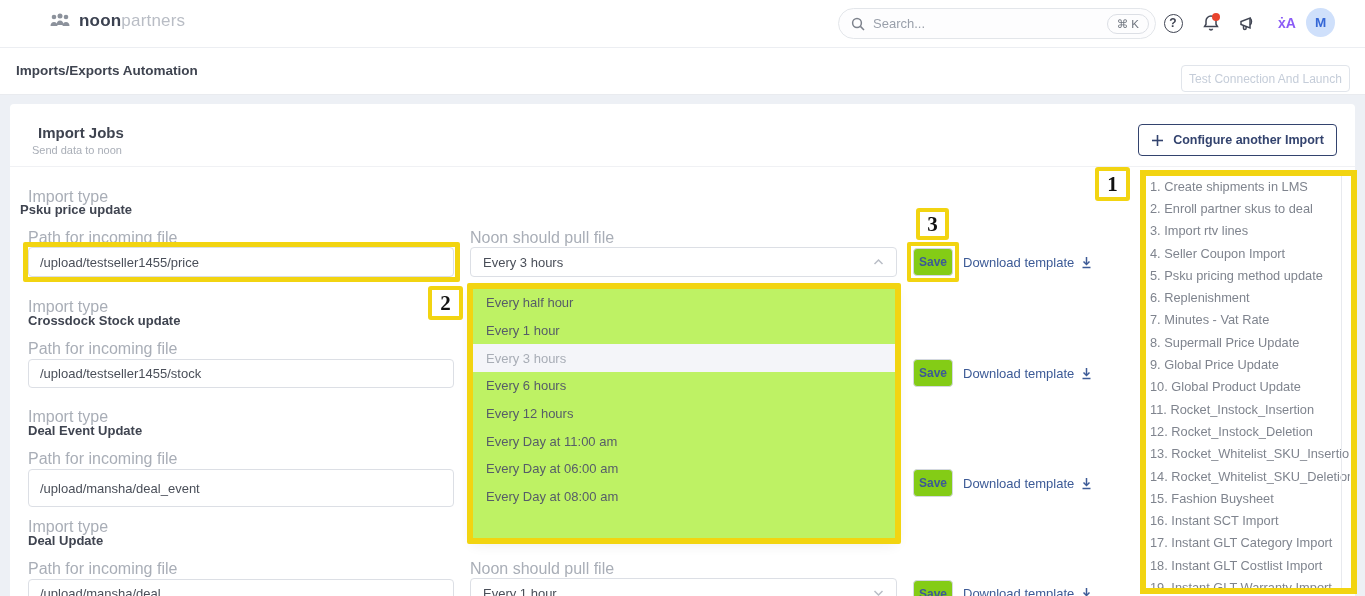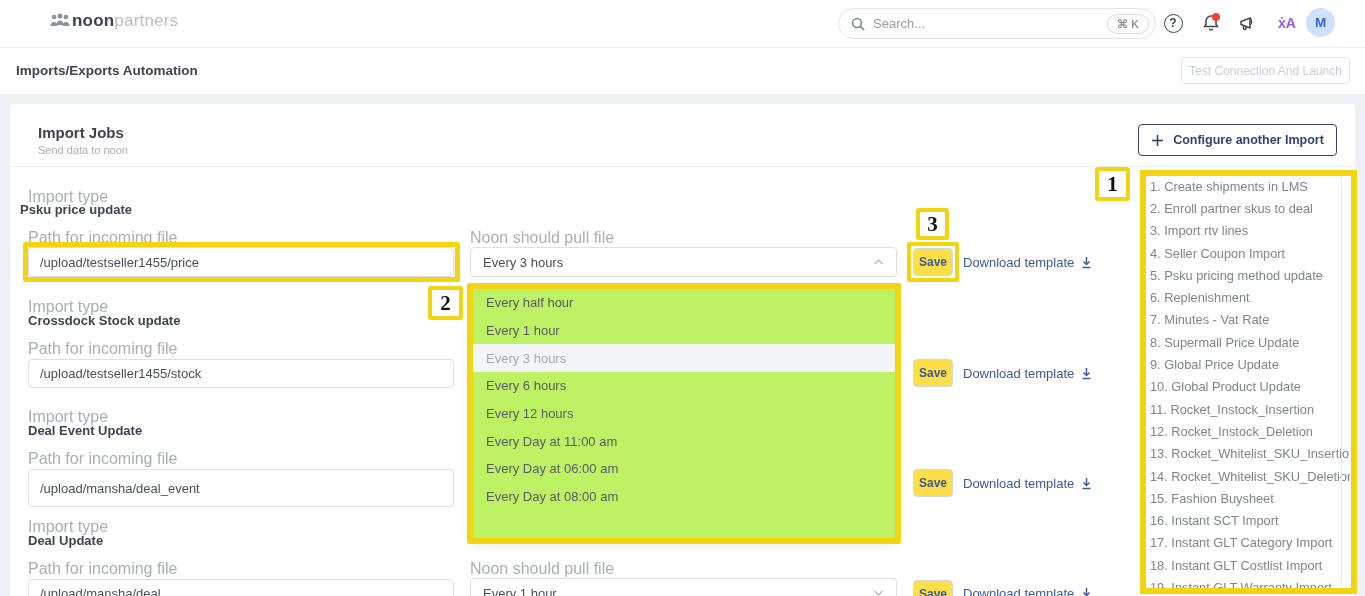--- a/index.html
+++ b/index.html
@@ -8,51 +8,51 @@
     position:relative; width:1365px; height:596px; overflow:hidden;
     background:#edf0f5; font-family:"Liberation Sans", sans-serif;
     -webkit-font-smoothing:antialiased;
   }
   .abs { position:absolute; }
 
   
   .topbar { left:0; top:0; width:1365px; height:48px; background:#fff; border-bottom:1px solid #eceef2; z-index:4; }
   .hamburger { left:16px; top:15px; width:18px; height:16px; display:flex; flex-direction:column; justify-content:space-between; cursor:pointer; }
   .hamburger span { display:block; height:2px; background:#2f3440; border-radius:1px; }
-  .brand { left:48px; top:11px; display:flex; align-items:center; cursor:pointer; }
+  .brand { left:48px; top:11px; display:flex; align-items:center; gap:7px; cursor:pointer; }
   .brand-bold { font-size:17px; font-weight:bold; color:#3b4150; letter-spacing:.2px; }
   .brand-light { font-size:17px; color:#b9bdc5; letter-spacing:.2px; }
   .search { left:838px; top:8px; width:318px; height:31px; background:#fdfdfe; border:1px solid #e3e6ea; border-radius:16px; display:flex; align-items:center; padding:0 6px 0 12px; }
   .search input { flex:1; border:none; outline:none; background:transparent; font-size:13px; color:#4a4f59; font-family:"Liberation Sans", sans-serif; }
   .search input::placeholder { color:#9aa0ab; }
   .kbd { border:1px solid #dcdfe5; border-radius:11px; color:#6e747e; font-size:11.5px; padding:2px 9px; white-space:nowrap; }
   .topicon { top:10px; width:26px; height:26px; display:flex; align-items:center; justify-content:center; cursor:pointer; }
   .avatar { left:1306px; top:8px; width:29px; height:29px; border-radius:50%; background:#cfe0fb; color:#3567d6; font-size:13.5px; font-weight:bold; display:flex; align-items:center; justify-content:center; cursor:pointer; }
   .help-circle { width:19px; height:19px; border:1.6px solid #404553; border-radius:50%; color:#404553; font-size:12px; font-weight:bold; display:flex; align-items:center; justify-content:center; }
   .translate-glyph { font-size:14px; font-weight:bold; color:#8b5cf6; }
   .red-dot { position:absolute; right:1px; top:0; width:8px; height:8px; border-radius:50%; background:#e8442e; }
 
   
   .pagebar { left:0; top:48px; width:1365px; height:47px; background:#fff; border-bottom:1px solid #e9ebef; z-index:3; }
   .page-title { left:16px; top:63px; font-size:13.5px; font-weight:bold; color:#3f4450; }
   .btn-disabled { left:1181px; top:57px; width:169px; height:27px; background:#fff; border:1px solid #e1e5eb; border-radius:4px; color:#c5cdd9; font-size:12px; display:flex; align-items:center; justify-content:center; cursor:not-allowed; }
 
   
   .card { left:10px; top:104px; width:1345px; height:492px; background:#fff; border-radius:4px 4px 0 0; z-index:1; }
   .card-title { left:38px; top:124px; font-size:15px; font-weight:bold; color:#3f4450; z-index:2; }
-  .card-sub { left:38px; top:144px; font-size:11px; color:#a9aeb7; z-index:2; }
+  .card-sub { left:32px; top:144px; font-size:11px; color:#a9aeb7; z-index:2; }
   .btn-configure { left:1138px; top:124px; width:199px; height:32px; background:#fff; border:1px solid #33436e; border-radius:4px; color:#33436e; font-size:12.5px; font-weight:bold; display:flex; align-items:center; justify-content:center; gap:9px; cursor:pointer; z-index:2; }
   .card-divider { left:10px; top:166px; width:1345px; height:1px; background:#f0f1f4; z-index:2; }
 
   
   .lbl { font-size:16px; color:#a9aeb7; z-index:2; }
   .val { font-size:13px; font-weight:bold; color:#3f4450; z-index:2; }
   .tinput { background:#fff; border:1px solid #dcdfe5; border-radius:4px; font-size:13px; color:#4a4f59; padding:0 11px; font-family:"Liberation Sans", sans-serif; outline:none; z-index:2; }
   .selectbox { background:#fff; border:1px solid #dcdfe5; border-radius:4px; display:flex; align-items:center; justify-content:space-between; padding:0 12px; font-size:13px; color:#4a4f59; cursor:pointer; z-index:2; }
-  .btn-save { width:40px; height:28px; background:#fde047; border:1px solid #d4d8df; border-radius:4px; color:#3c5a96; font-size:12px; font-weight:bold; display:flex; align-items:center; justify-content:center; cursor:pointer; z-index:2; }
+  .btn-save { width:40px; height:28px; background:#84cc16; border:1px solid #d4d8df; border-radius:4px; color:#3c5a96; font-size:12px; font-weight:bold; display:flex; align-items:center; justify-content:center; cursor:pointer; z-index:2; }
   .dl-link { display:flex; align-items:center; gap:6px; color:#3c5a96; font-size:13px; cursor:pointer; z-index:2; }
 
   
   .dd-outline { left:467px; top:283px; width:434px; height:261px; border:6px solid #f2d411; z-index:6; border-radius:2px; }
   .dd-panel { left:473px; top:289px; width:422px; height:249px; background:#bef264; box-shadow:0 4px 14px rgba(40,45,60,.12); z-index:5; display:flex; flex-direction:column; overflow:hidden; }
   .dd-option { height:27.7px; flex:0 0 27.7px; display:flex; align-items:center; padding-left:13px; font-size:13px; color:#565d68; cursor:pointer; }
   .dd-option.selected { background:#f4f5f9; color:#a8adb6; }
 
   
   .side-outline { left:1140px; top:170px; width:217px; height:424px; border:6px solid #f2d411; z-index:6; }
@@ -134,21 +134,21 @@
   </div>
 
   <div class="abs topicon" style="left:1274px; z-index:5;">
     <span class="translate-glyph">ẋA</span>
   </div>
 
   <div class="abs avatar" style="z-index:5;">M</div>
 
   <div class="abs pagebar"></div>
   <div class="abs page-title" style="z-index:4;">Imports/Exports Automation</div>
-  <button class="abs btn-disabled" style="z-index:4;">Test Connection And Launch</button>
+  <button class="abs btn-disabled" style="z-index:4;margin-top:8px;">Test Connection And Launch</button>
 
   <div class="abs card"></div>
   <div class="abs card-title">Import Jobs</div>
   <div class="abs card-sub">Send data to noon</div>
   <button class="abs btn-configure">
     <span>
       <svg width="13" height="13" viewBox="0 0 13 13" stroke="#33436e" stroke-width="1.6">
           <line x1="6.5" y1="1" x2="6.5" y2="12"></line>
           <line x1="1" y1="6.5" x2="12" y2="6.5"></line>
         </svg>

